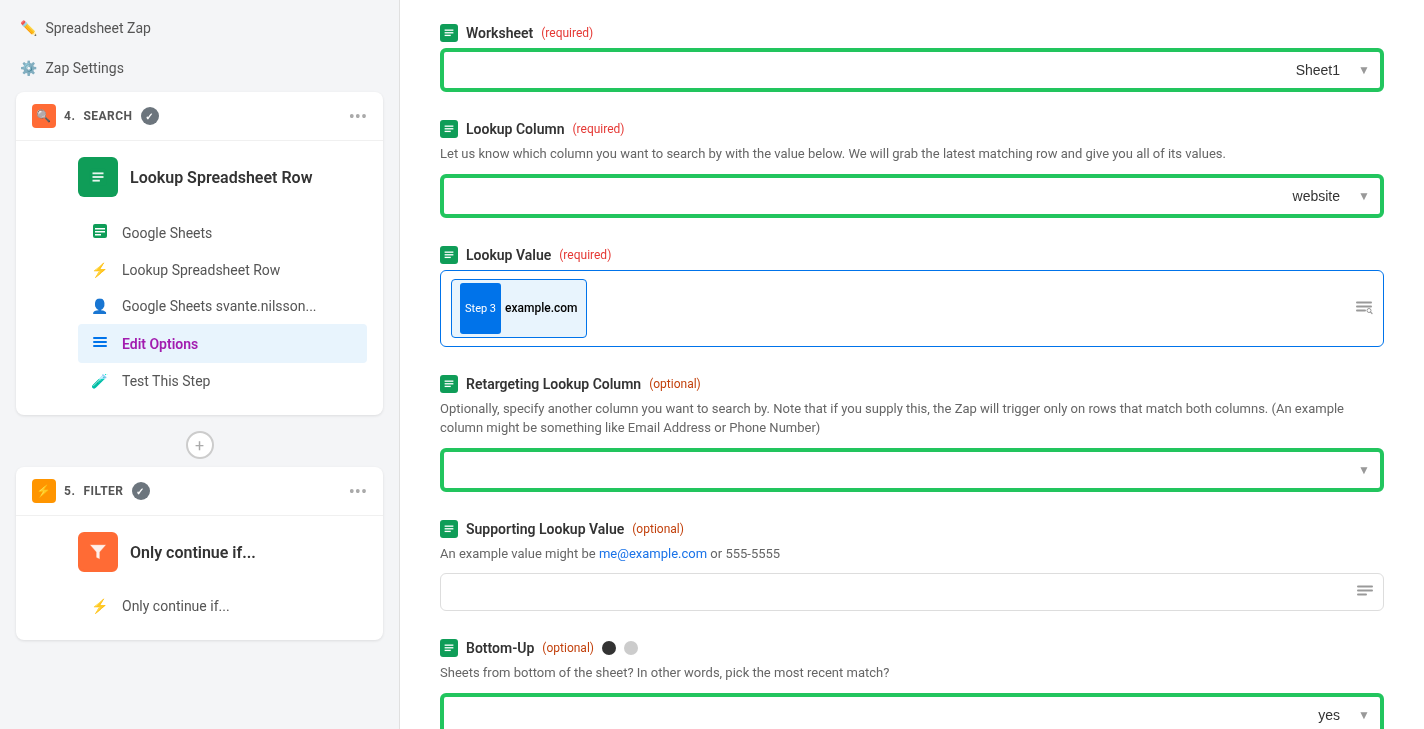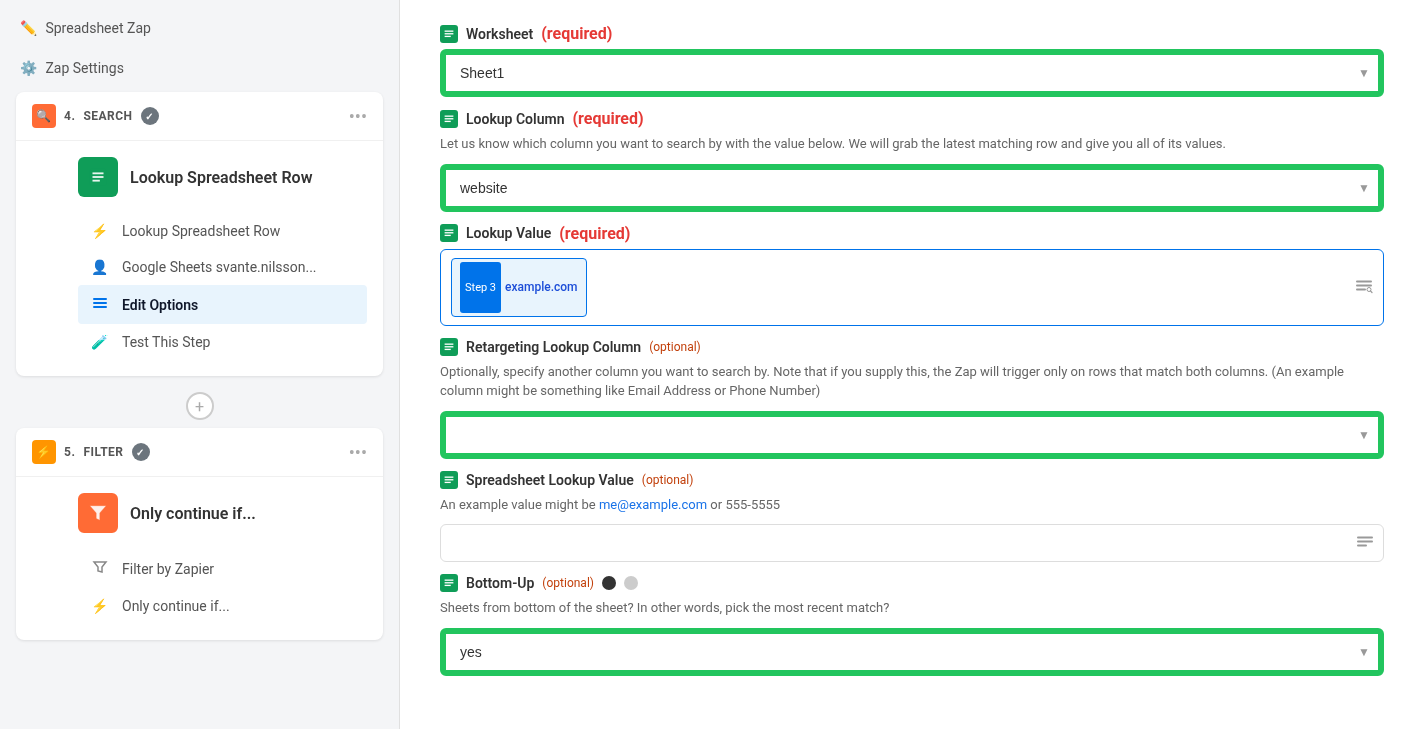--- a/index.html
+++ b/index.html
@@ -166,21 +166,21 @@
       gap: 12px;
       padding: 10px 12px;
       color: #555;
       font-size: 14px;
       cursor: pointer;
       border-radius: 4px;
     }
 
     .step-menu-item.active {
       background: #e8f4fd;
-      color: #0f172a;
+      color: #a21caf;
       font-weight: 600;
     }
 
     .step-menu-item .item-icon {
       width: 20px;
       text-align: center;
       color: #888;
     }
 
     .step-menu-item.active .item-icon {
@@ -209,21 +209,21 @@
 
     
     .right-panel {
       flex: 1;
       background: #fff;
       overflow-y: auto;
       padding: 24px 40px;
     }
 
     .field-section {
-      margin-bottom: 12px;
+      margin-bottom: 28px;
     }
 
     .field-label {
       font-size: 14px;
       font-weight: 600;
       color: #333;
       margin-bottom: 6px;
       display: flex;
       align-items: center;
       gap: 8px;
@@ -236,22 +236,22 @@
       border-radius: 3px;
       display: inline-flex;
       align-items: center;
       justify-content: center;
       color: white;
       font-size: 10px;
     }
 
     .required-tag {
       color: #e53935;
-      font-size: 16px;
-      font-weight: 700;
+      font-size: 12px;
+      font-weight: 400;
     }
 
     .optional-tag {
       color: #c2410c;
       font-size: 12px;
       font-weight: 400;
     }
 
     .field-description {
       font-size: 13px;
@@ -269,27 +269,28 @@
       font-style: italic;
     }
 
     .select-wrapper {
       position: relative;
     }
 
     .select-field {
       width: 100%;
       padding: 10px 40px 10px 14px;
-      border: 6px solid #22c55e;
+      border: 4px solid #22c55e;
       border-radius: 6px;
       font-size: 14px;
       color: #333;
       background: #fff;
       appearance: none;
       cursor: pointer;
+      text-align: right;
     }
 
     .select-chevron {
       position: absolute;
       right: 14px;
       top: 50%;
       transform: translateY(-50%);
       color: #999;
       pointer-events: none;
       font-size: 12px;
@@ -353,21 +354,21 @@
 
     .token-chip .step-badge {
       background: #0073ea;
       color: white;
       padding: 19px 5px;
       border-radius: 3px;
       font-size: 11px;
     }
 
     .token-chip .token-value {
-      color: #1d4ed8;
+      color: #000000;
       font-weight: 500;
     }
 
     .token-input-action {
       position: absolute;
       right: 10px;
       top: 50%;
       transform: translateY(-50%);
       color: #999;
       cursor: pointer;
@@ -422,20 +423,31 @@
             <rect x="3" y="3" width="18" height="18" rx="2" fill="#0f9d58"></rect>
             <rect x="6" y="7" width="12" height="2" fill="white" opacity="0.9"></rect>
             <rect x="6" y="11" width="12" height="2" fill="white" opacity="0.9"></rect>
             <rect x="6" y="15" width="8" height="2" fill="white" opacity="0.9"></rect>
           </svg>
         </div>
         <span class="app-name">Lookup Spreadsheet Row</span>
       </div>
       <div class="step-menu-items">
         <div class="step-menu-item">
+          <span class="item-icon">
+            <svg width="16" height="16" viewBox="0 0 16 16" fill="none">
+              <rect x="1" y="1" width="14" height="14" rx="2" fill="#0f9d58"></rect>
+              <rect x="3" y="5" width="10" height="1.5" fill="white"></rect>
+              <rect x="3" y="8" width="10" height="1.5" fill="white"></rect>
+              <rect x="3" y="11" width="6" height="1.5" fill="white"></rect>
+            </svg>
+          </span>
+          <span>Google Sheets</span>
+        </div>
+        <div class="step-menu-item">
           <span class="item-icon">⚡</span>
           <span>Lookup Spreadsheet Row</span>
         </div>
         <div class="step-menu-item">
           <span class="item-icon">👤</span>
           <span>Google Sheets svante.nilsson...</span>
         </div>
         <div class="step-menu-item active">
           <span class="item-icon">
             <svg width="16" height="16" viewBox="0 0 16 16" fill="none">
@@ -472,28 +484,20 @@
       <div class="step-app-info">
         <div class="app-icon-filter">
           <svg width="22" height="22" viewBox="0 0 24 24" fill="white">
             <polygon points="3,4 21,4 14,12 14,20 10,18 10,12" fill="white" opacity="0.9" stroke="#ff6b35" stroke-width="0.5"></polygon>
           </svg>
         </div>
         <span class="app-name">Only continue if...</span>
       </div>
       <div class="step-menu-items">
         <div class="step-menu-item">
-          <span class="item-icon">
-            <svg width="16" height="16" viewBox="0 0 16 16" fill="none">
-              <polygon points="2,3 14,3 10,8 10,13 6,12 6,8" fill="none" stroke="#888" stroke-width="1.5"></polygon>
-            </svg>
-          </span>
-          <span>Filter by Zapier</span>
-        </div>
-        <div class="step-menu-item">
           <span class="item-icon">⚡</span>
           <span>Only continue if...</span>
         </div>
       </div>
     </div>
   </div>
 
   <div class="connector-plus">
     
   </div>
@@ -599,21 +603,21 @@
   <div class="field-section">
     <div class="field-label">
       <span class="field-label-icon">
         <svg width="14" height="14" viewBox="0 0 16 16" fill="white">
           <rect x="1" y="1" width="14" height="14" rx="2" fill="#0f9d58"></rect>
           <rect x="3" y="4" width="10" height="1.5" fill="white"></rect>
           <rect x="3" y="7" width="10" height="1.5" fill="white"></rect>
           <rect x="3" y="10" width="7" height="1.5" fill="white"></rect>
         </svg>
       </span>
-      <span>Spreadsheet Lookup Value</span>
+      <span>Supporting Lookup Value</span>
       <span class="optional-tag">(optional)</span>
     </div>
     <div class="field-description">
       An example value might be <a>me@example.com</a> or 555-5555
     </div>
     <div class="input-with-icon">
       <input type="text" class="input-field" value="" style="">
       <span class="input-action-icon">
         <svg width="18" height="18" viewBox="0 0 18 18" fill="none">
           <rect x="1" y="4" width="16" height="2" rx="1" fill="#999"></rect>

